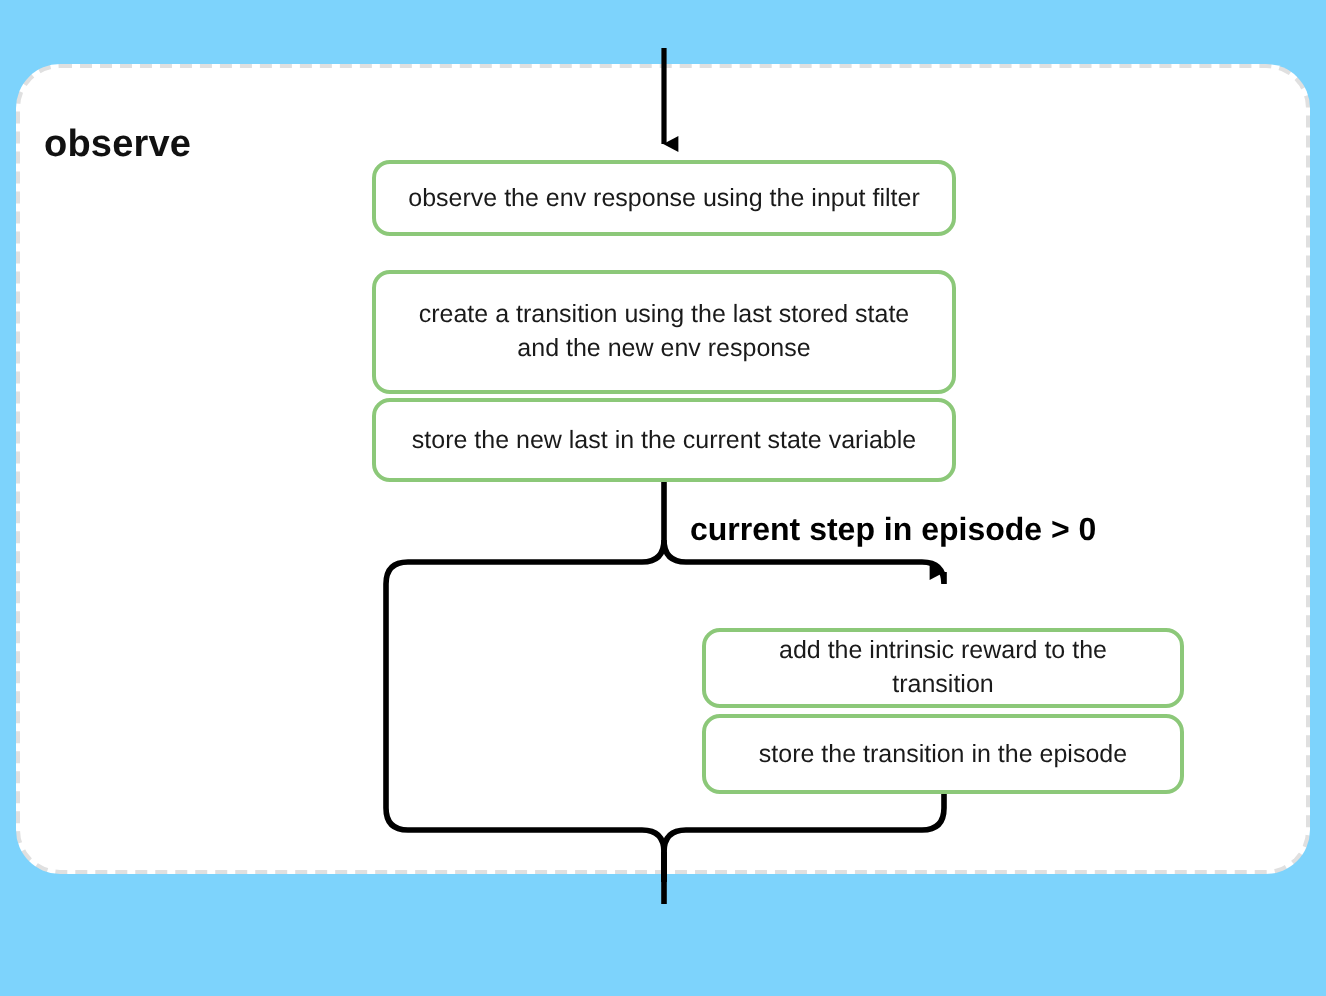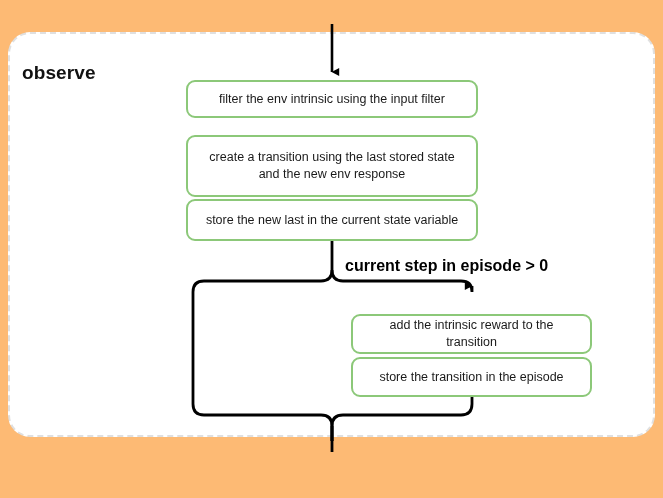--- a/index.html
+++ b/index.html
@@ -4,21 +4,21 @@
 <style>
   html, body {
     margin: 0;
     padding: 0;
     background: #000000;
   }
   #stage {
     position: relative;
     width: 663px;
     height: 498px;
-    background: #fdba74;
+    background: #7dd3fc;
     overflow: hidden;
     font-family: "Liberation Sans", sans-serif;
   }
   
   #observe-container {
     position: absolute;
     left: 8px;
     top: 32px;
     width: 647px;
     height: 405px;
@@ -91,21 +91,21 @@
 
     <path d="M332,270 Q332,281 343,281 L461,281 Q472,281 472,292 L472,286" fill="none" stroke="#000000" stroke-width="2.8" marker-end="url(#arrowhead)"></path>
 
     <path d="M332,270 Q332,281 321,281 L204,281 Q193,281 193,292 L193,404 Q193,415 204,415 L321,415 Q332,415 332,426 L332,441" fill="none" stroke="#000000" stroke-width="2.8" stroke-linejoin="round"></path>
 
     <path d="M472,396 L472,404 Q472,415 461,415 L343,415 Q332,415 332,426 L332,441" fill="none" stroke="#000000" stroke-width="2.8" stroke-linejoin="round"></path>
 
     <path d="M332,426 L332,452" fill="none" stroke="#000000" stroke-width="2.8"></path>
   </svg>
 
-  <div class="node" style="left:186px; top:80px; width:292px; height:38px;">filter the env intrinsic using the input filter</div>
+  <div class="node" style="left:186px; top:80px; width:292px; height:38px;">observe the env response using the input filter</div>
 
   <div class="node" style="left:186px; top:135px; width:292px; height:62px;">create a transition using the last stored state and the new env response</div>
 
   <div class="node" style="left:186px; top:199px; width:292px; height:42px;">store the new last in the current state variable</div>
 
   <div class="edge-label" style="left:345px; top:257px;">current step in episode &gt; 0</div>
 
   <div class="node" style="left:351px; top:314px; width:241px; height:40px;">add the intrinsic reward to the transition</div>
 
   <div class="node" style="left:351px; top:357px; width:241px; height:40px;">store the transition in the episode</div>

